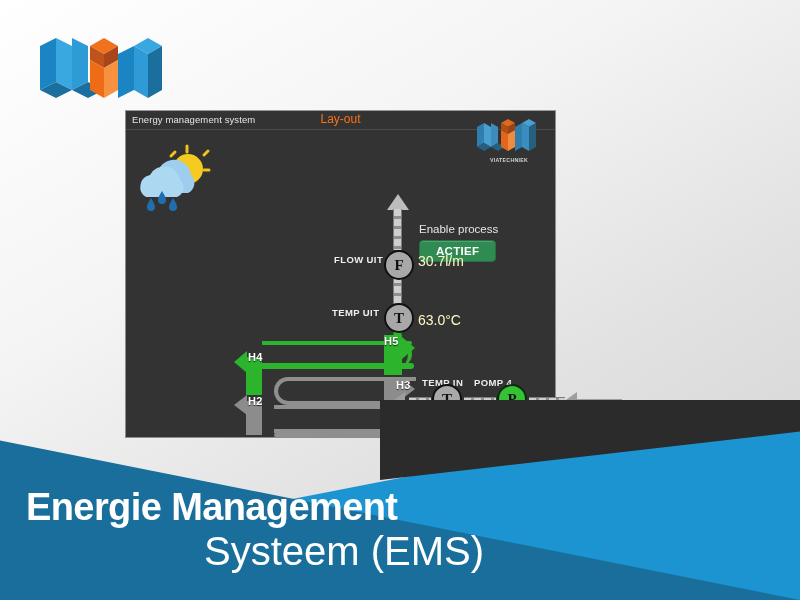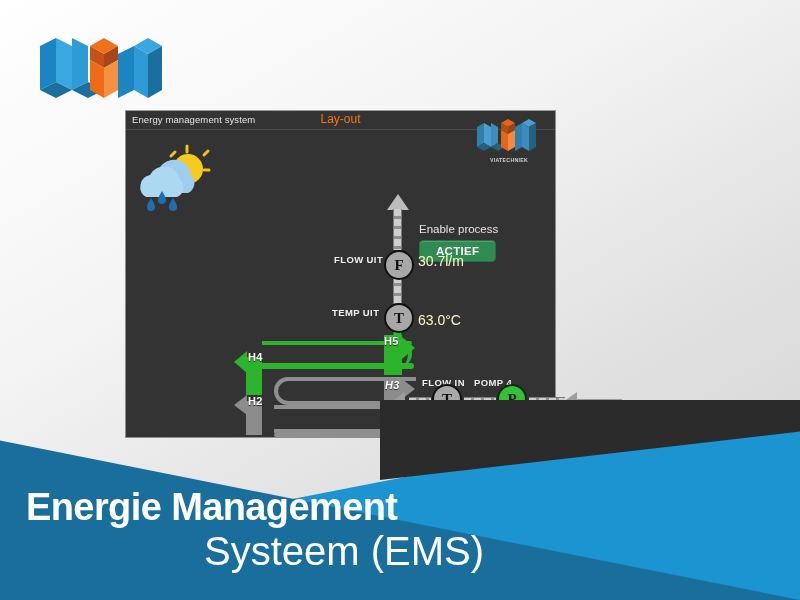--- a/index.html
+++ b/index.html
@@ -221,31 +221,31 @@
         <div class="head" style="left:18px;top:2px;border-top:10px solid transparent;border-bottom:10px solid transparent;border-left:13px solid #8c8c8c;"></div>
       </div>
 
       <div class="hxport" style="left:150px;top:84px;width:40px;height:34px;">
         <div class="stem" style="left:0px;top:2px;width:18px;height:30px;"></div>
         <div class="head" style="left:18px;top:2px;border-top:10px solid transparent;border-bottom:10px solid transparent;border-left:13px solid #8c8c8c;"></div>
       </div>
     </div>
 
     <div class="portlbl" style="left:258px;top:224px;">H5</div>
-    <div class="portlbl" style="left:259px;top:268px;font-style:italic;">H3</div>
+    <div class="portlbl" style="left:270px;top:268px;">H3</div>
     <div class="portlbl" style="left:258px;top:308px;">H1</div>
 
     <div class="arrow-left" style="left:265px;top:281px;"></div>
     <div class="pipe-h" style="left:283px;top:286px;width:22px;"></div>
     <div class="pipe-h" style="left:338px;top:286px;width:32px;"></div>
     <div class="pipe-h" style="left:403px;top:286px;width:36px;"></div>
     <div class="arrow-left" style="left:437px;top:281px;"></div>
     <div class="plainpipe" style="left:451px;top:288px;width:45px;height:5px;"></div>
 
-    <div class="tag" style="left:296px;top:266px;">FLOW IN</div>
+    <div class="tag" style="left:296px;top:266px;">TEMP IN</div>
     <div class="bubble" style="left:306px;top:286px;transform:translateY(-13px);">T</div>
     <div class="val" style="left:290px;top:300px;">54.9°C</div>
 
     <div class="tag" style="left:348px;top:266px;">POMP 4</div>
     <div class="bubble green" style="left:371px;top:286px;transform:translateY(-13px);">P</div>
 
   </div>
 
   <div id="band-light"></div>
   <div id="wedge-black"></div>

